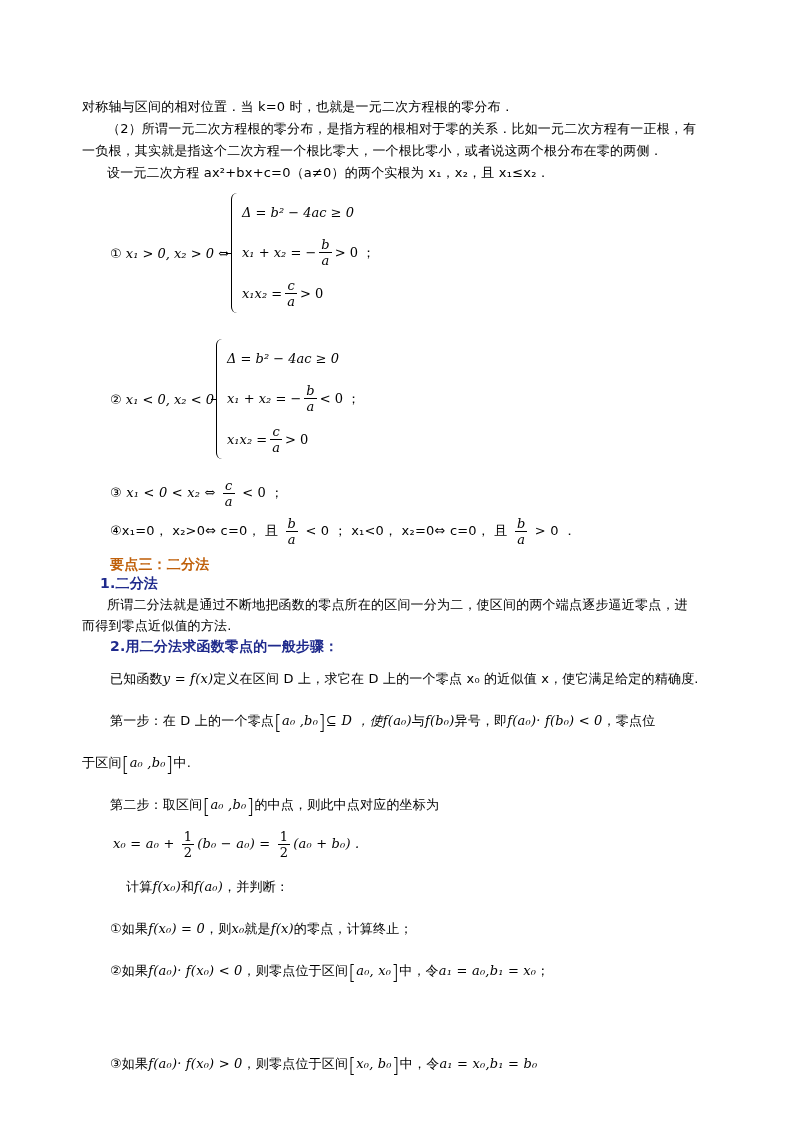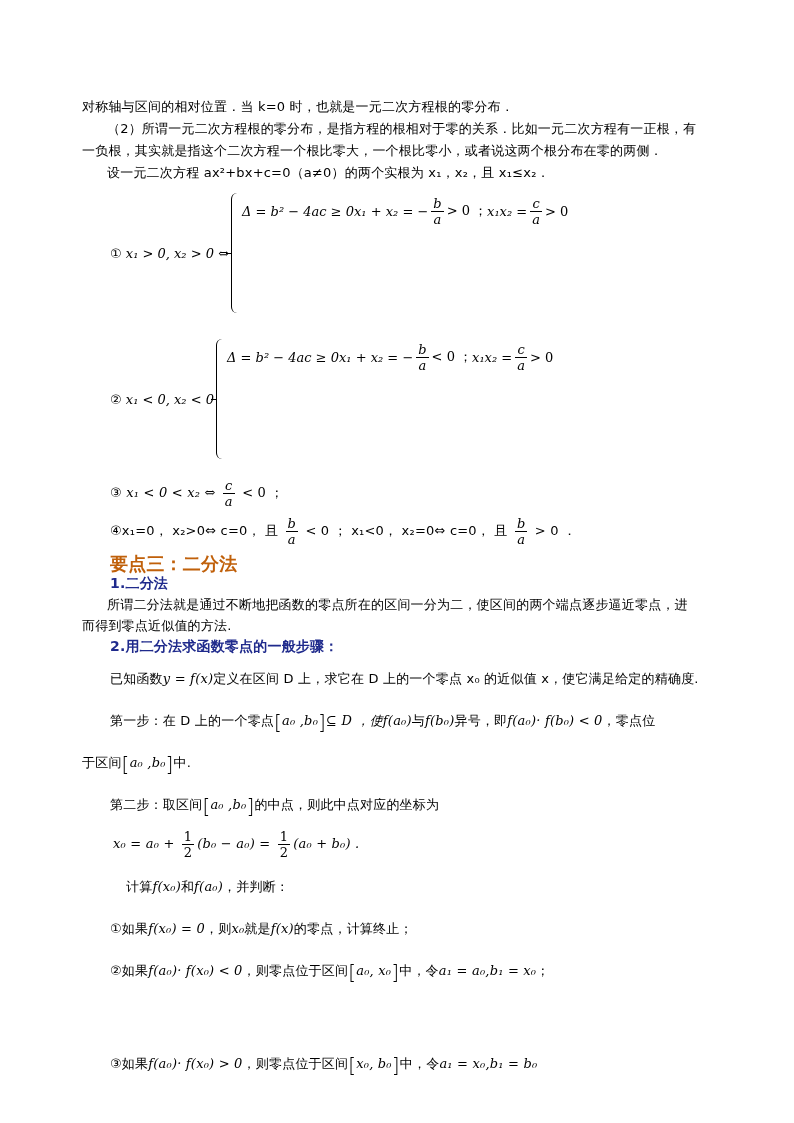--- a/index.html
+++ b/index.html
@@ -7,26 +7,26 @@
          font-family: "DejaVu Sans", "Liberation Sans", sans-serif; color: #000; }
   .page { position: absolute; left: 0; top: 0; width: 680px; height: 1123px; }
   .line { position: absolute; left: 82px; font-size: 13px; line-height: 18px; white-space: nowrap; letter-spacing: 0.2px; }
   .ind { left: 107px; }
   .m { font-family: "DejaVu Serif", "Liberation Serif", serif; font-style: italic; }
   .r { font-family: "DejaVu Serif", "Liberation Serif", serif; font-style: normal; }
   .sys { position: absolute; display: flex; align-items: center; }
   .sys .lhs { font-size: 13px; white-space: nowrap; }
   .brace { width: 8px; border-left: 1px solid #000; border-radius: 6px 0 0 6px; margin-left: 2px; position: relative; }
   .brace::before { content: ""; position: absolute; left: -6px; top: 50%; width: 6px; height: 1px; background: #000; }
-  .cases { display: flex; justify-content: space-around; margin-left: 2px; }
+  .cases { display: flex; flex-direction: column; justify-content: space-around; margin-left: 2px; }
   .case { font-size: 13px; white-space: nowrap; display: flex; align-items: center; height: 38px; }
   .frac { display: inline-flex; flex-direction: column; align-items: center; vertical-align: middle; margin: 0 3px; line-height: 15px; }
   .frac .num { border-bottom: 1px solid #000; padding: 0 2px; }
   .frac .den { padding: 0 2px; }
-  .h-orange { color: #C0600A; font-weight: bold; font-size: 18px; }
+  .h-orange { color: #C0600A; font-weight: bold; font-size: 14px; }
   .h-blue { color: #1F2A8C; font-weight: bold; font-size: 14px; }
   .brk { font-size: 20px; font-weight: 300; vertical-align: middle; }
 </style>
 </head>
 <body>
 
 <div class="page">
 
   <div class="line" style="top:98px">对称轴与区间的相对位置．当 k=0 时，也就是一元二次方程根的零分布．</div>
   <div class="line ind" style="top:120px">（2）所谓一元二次方程根的零分布，是指方程的根相对于零的关系．比如一元二次方程有一正根，有</div>
@@ -99,21 +99,21 @@
       </span>
     <span>&lt; 0 ； x₁&lt;0， x₂=0⇔ c=0， 且</span>
     <span class="frac m">
         <span class="num">b</span>
         <span class="den">a</span>
       </span>
     <span>&gt; 0 ．</span>
   </div>
 
   <div class="line h-orange" style="left:110px; top:555px;">要点三：二分法</div>
-  <div class="line h-blue" style="left:110px; top:574px;">1.二分法</div>
+  <div class="line h-blue" style="left:100px; top:574px;">1.二分法</div>
   <div class="line ind" style="top:596px">所谓二分法就是通过不断地把函数的零点所在的区间一分为二，使区间的两个端点逐步逼近零点，进</div>
   <div class="line" style="top:617px">而得到零点近似值的方法.</div>
   <div class="line h-blue" style="left:110px; top:637px;">2.用二分法求函数零点的一般步骤：</div>
 
   <div class="line" style="left:110px; top:670px;">
     <span>已知函数</span><span class="m">y = f(x)</span><span>定义在区间 D 上，求它在 D 上的一个零点 x₀ 的近似值 x，使它满足给定的精确度.</span>
   </div>
 
   <div class="line" style="left:110px; top:712px;">
     <span>第一步：在 D 上的一个零点</span><span class="brk">[</span><span class="m">a₀ ,b₀</span><span class="brk">]</span><span class="m">⊆ D ，使</span><span></span><span class="m">f(a₀)</span><span>与</span><span class="m">f(b₀)</span><span>异号，即</span><span class="m">f(a₀)· f(b₀) &lt; 0</span><span>，零点位</span>

